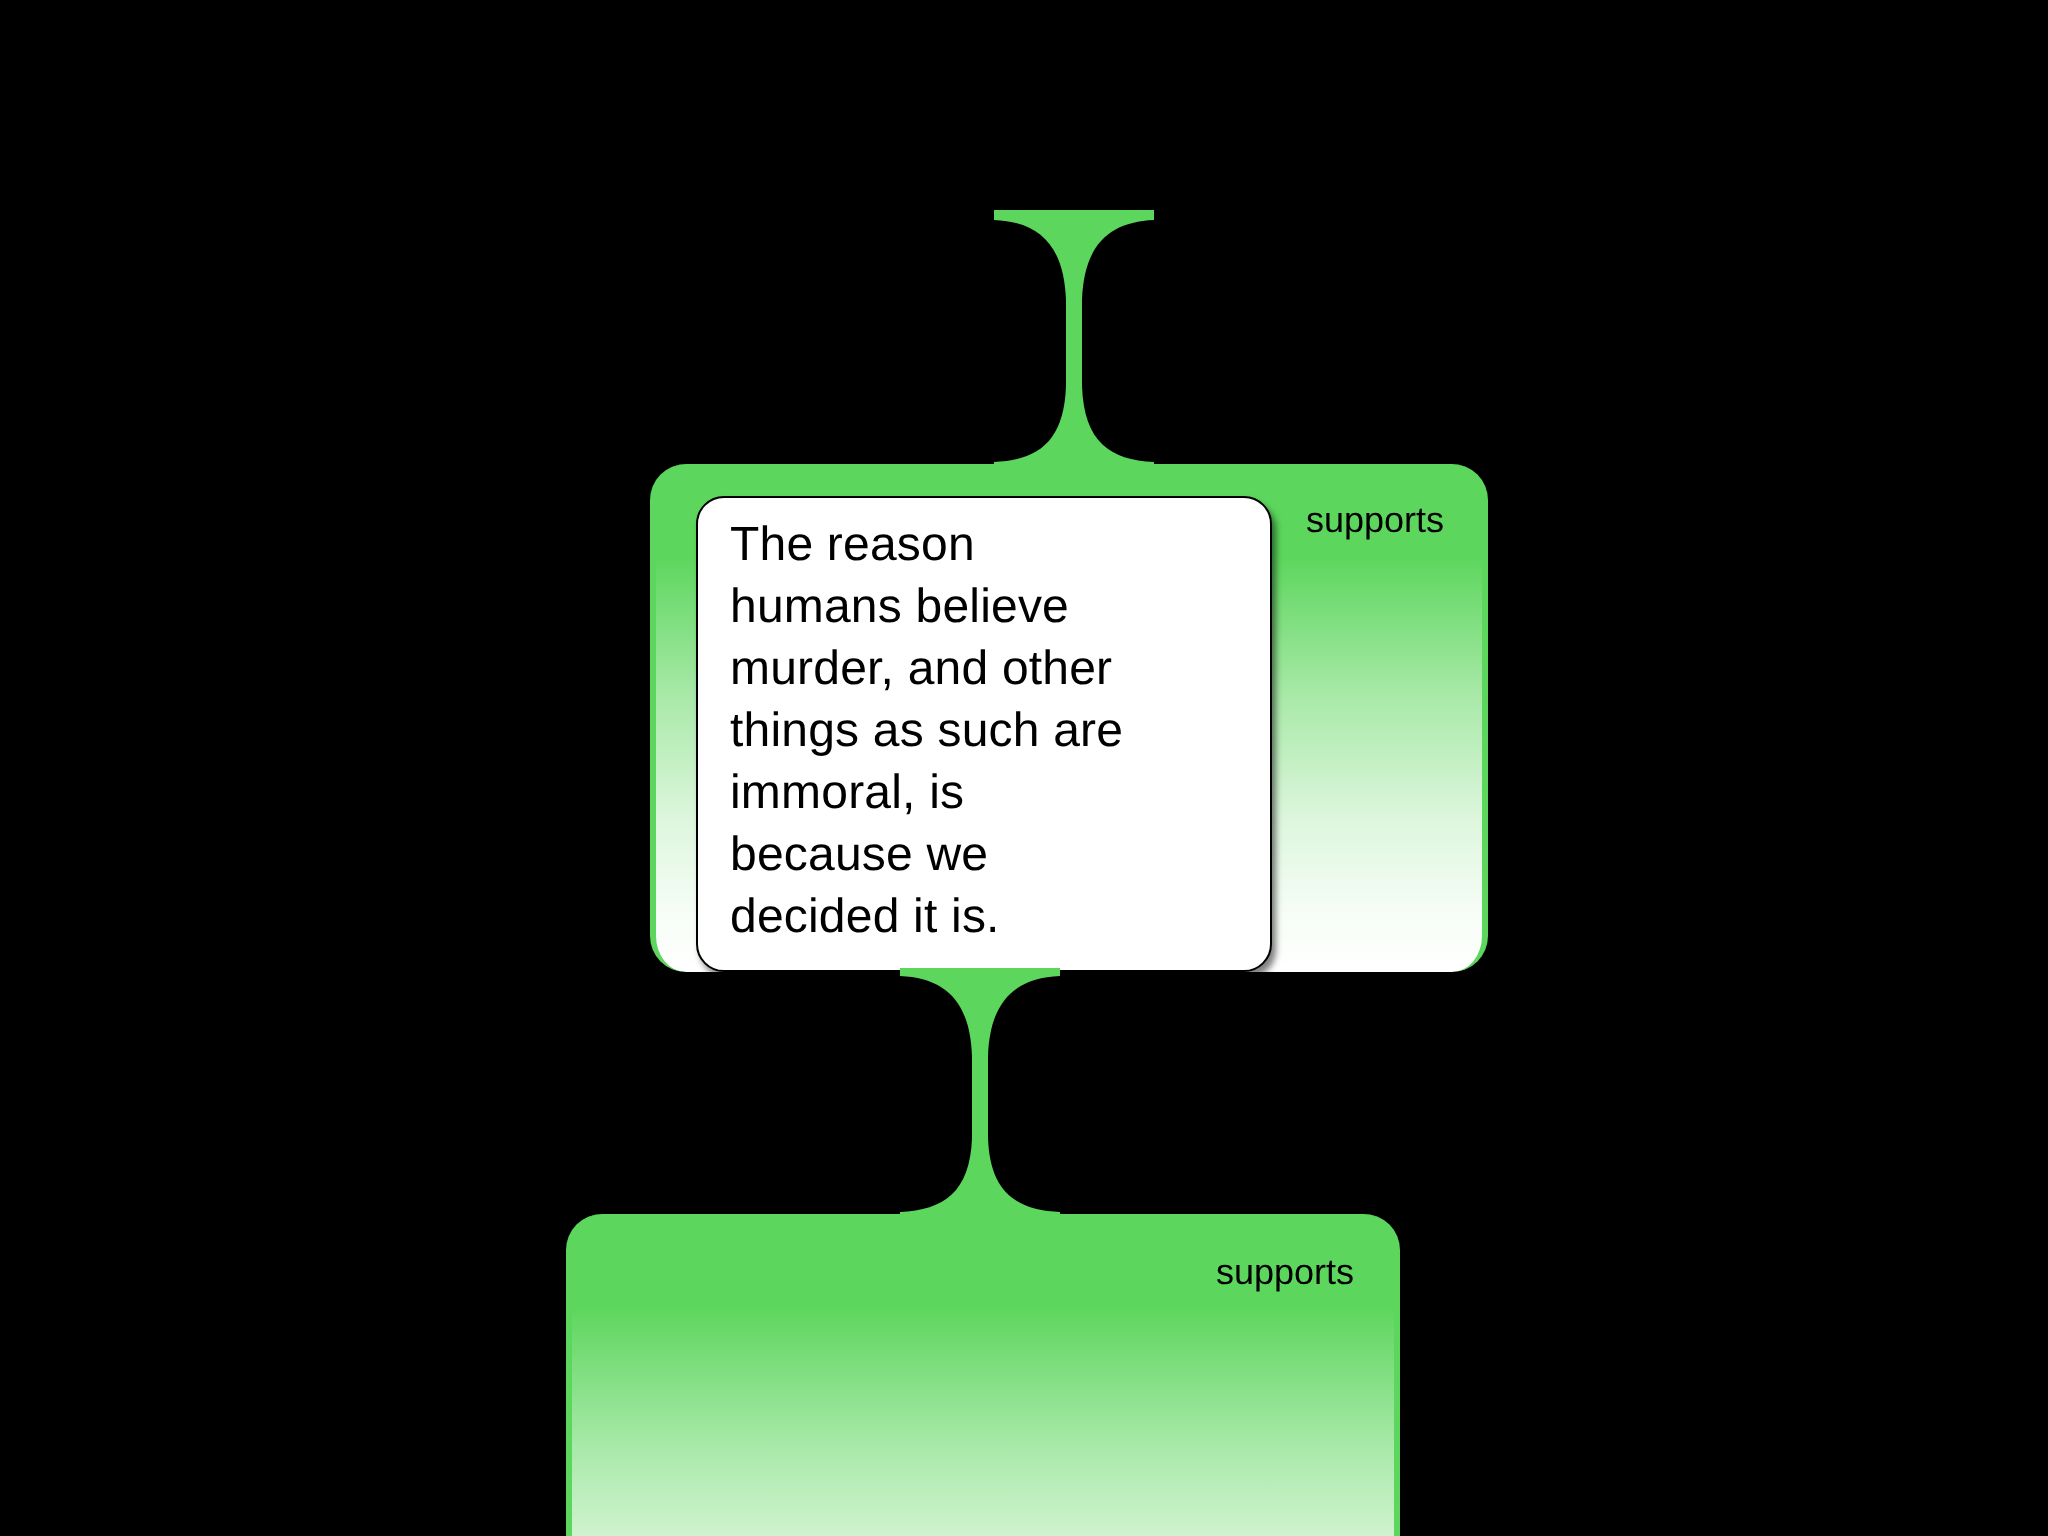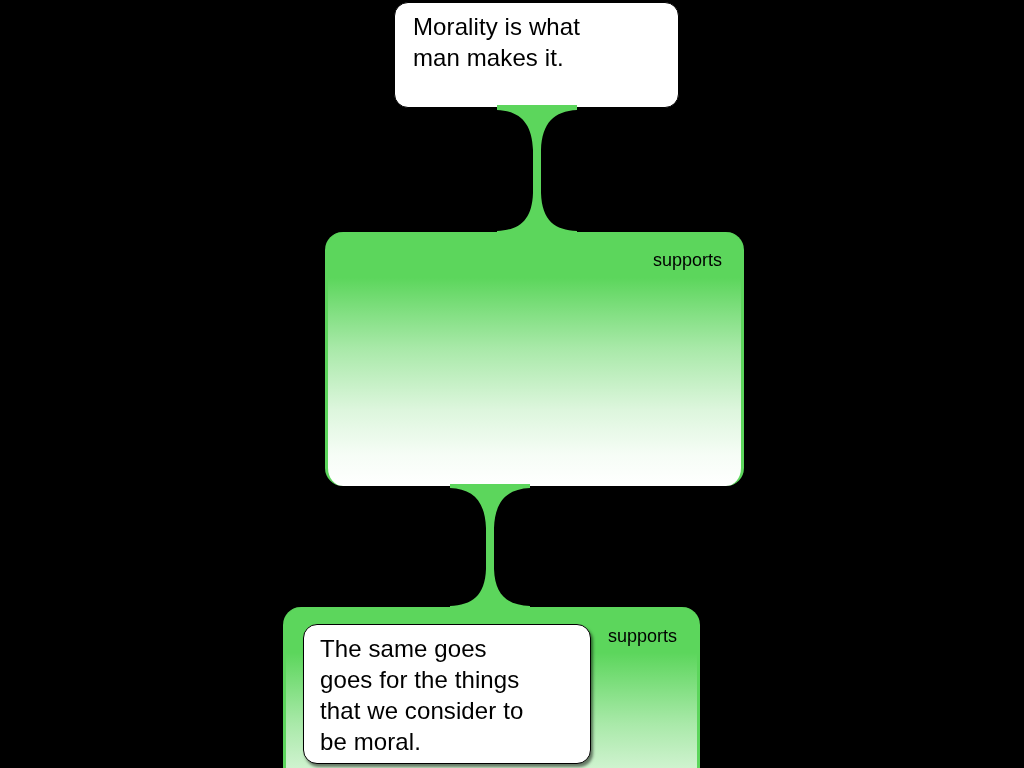--- a/index.html
+++ b/index.html
@@ -85,46 +85,45 @@
   .connector {
     position: absolute;
   }
   .connector svg { display: block; }
 </style>
 </head>
 <body>
 
 <div id="canvas">
 
-  <div class="node-card" style="left:394px; top:2px; width:285px; height:106px;">
-    <div class="node-text">Morality is what
-man makes it.</div>
-  </div>
 
   <div class="connector" style="left:497px; top:105px; width:80px; height:130px;">
     <svg width="80" height="130" viewBox="0 0 80 130" xmlns="http://www.w3.org/2000/svg">
       <path d="M 0,0 L 80,0 L 80,5 C 57,6 45,18 44,45 L 44,88 C 45,116 58,125 80,126 L 80,130 L 0,130 L 0,126 C 22,125 35,116 36,88 L 36,45 C 35,18 23,6 0,5 Z" fill="#5CD65C"></path>
     </svg>
   </div>
 
   <div class="support-panel" style="left:325px; top:232px; width:419px; height:254px;">
     <div class="support-label" style="left:325px; top:17px;">supports</div>
 
+    <div class="inner-card" style="left:20px; top:16px; width:288px; height:238px;">
+      <div class="node-text">The reason
+humans believe
+murder, and other
+things as such are
+immoral, is
+because we
+decided it is.</div>
+    </div>
   </div>
 
   <div class="connector" style="left:450px; top:484px; width:80px; height:126px;">
     <svg width="80" height="126" viewBox="0 0 80 126" xmlns="http://www.w3.org/2000/svg">
       <path d="M 0,0 L 80,0 L 80,4 C 57,5 45,17 44,44 L 44,85 C 45,112 58,121 80,122 L 80,126 L 0,126 L 0,122 C 22,121 35,112 36,85 L 36,44 C 35,17 23,5 0,4 Z" fill="#5CD65C"></path>
     </svg>
   </div>
 
   <div class="support-panel" style="left:283px; top:607px; width:417px; height:254px;">
     <div class="support-label" style="left:322px; top:18px;">supports</div>
 
-    <div class="inner-card" style="left:17px; top:17px; width:288px; height:140px;">
-      <div class="node-text">The same goes
-goes for the things
-that we consider to
-be moral.</div>
-    </div>
   </div>
 
 </div>
 
 </body></html>

